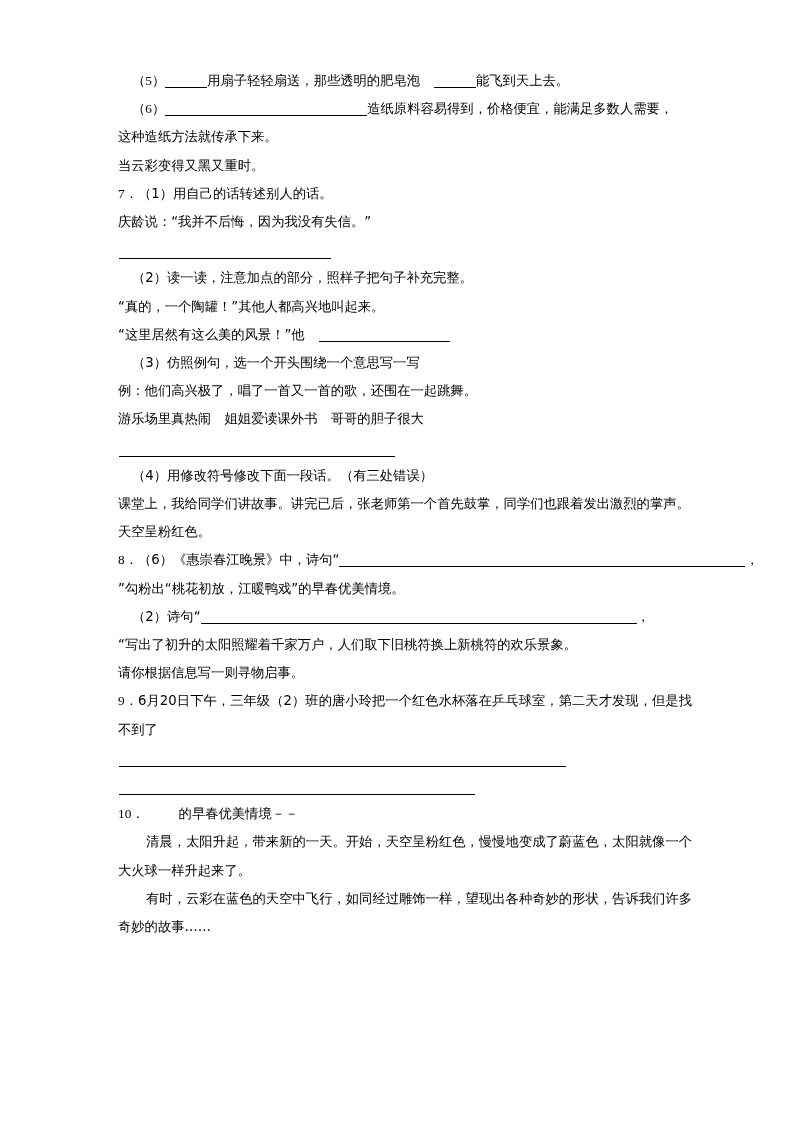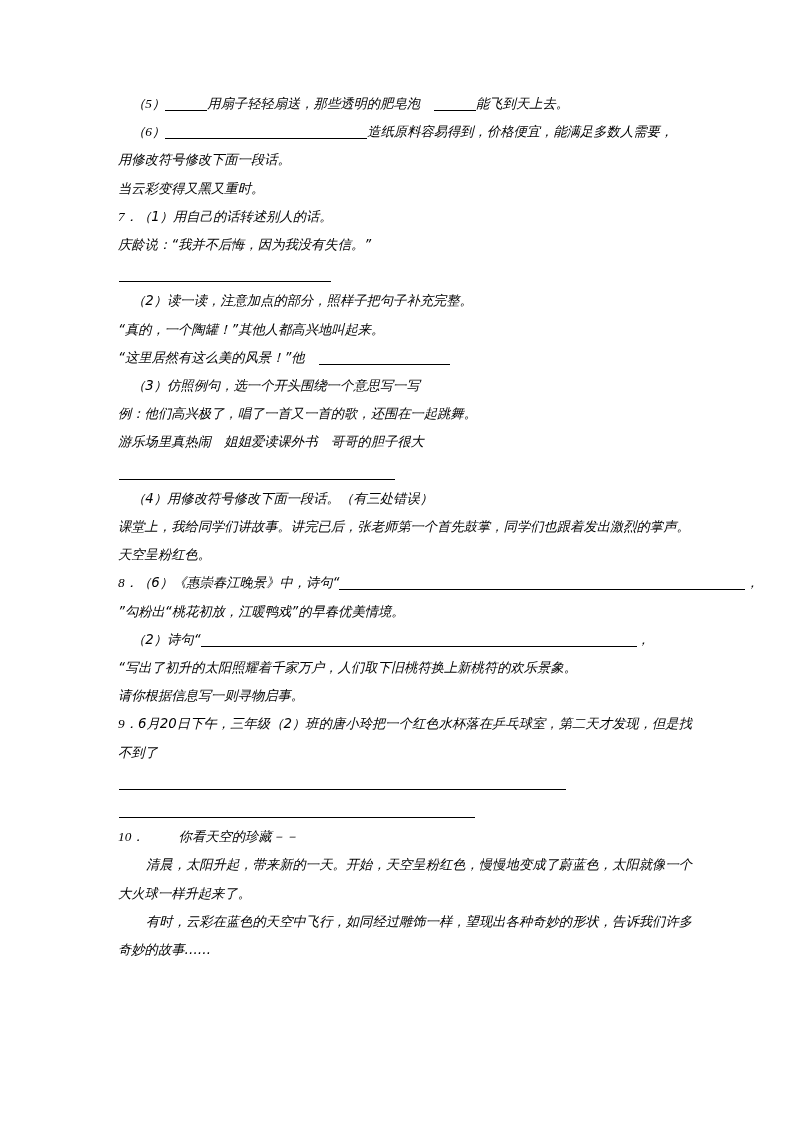--- a/index.html
+++ b/index.html
@@ -21,23 +21,22 @@
     left: 0;
     top: 0;
     width: 794px;
     height: 1123px;
   }
 
   
   .body-col {
     position: absolute;
     left: 118px;
-    top: 90px;
+    top: 67px;
     width: 572px;
-    font-style: italic;
   }
 
   .line {
     font-size: 13.3px;
     line-height: 28.2px;
     white-space: nowrap;
     letter-spacing: 0px;
   }
 
   .line.wrap {
@@ -91,21 +90,21 @@
 <div class="page">
   <div class="body-col">
 
     <div class="line indent1">
       <span class="num-latin">（5）</span><span class="blank b-sm"></span><span>用扇子轻轻扇送，那些透明的肥皂泡</span><span class="gap-mid"></span><span class="blank b-sm"></span><span>能飞到天上去。</span>
     </div>
 
     <div class="line indent1">
       <span class="num-latin">（6）</span><span class="blank b-lg"></span><span>造纸原料容易得到，价格便宜，能满足多数人需要，</span>
     </div>
-    <div class="line">用修改符号修改下面一段话。</div>
+    <div class="line">这种造纸方法就传承下来。</div>
 
     <div class="line">当云彩变得又黑又重时。</div>
 
     <div class="line">
       <span class="num-latin">7．</span><span>（1）用自己的话转述别人的话。</span>
     </div>
     <div class="line">庆龄说：“我并不后悔，因为我没有失信。”</div>
     <div class="rule-row">
       <div class="rule" style="width:212px;"></div>
     </div>
@@ -145,19 +144,19 @@
     </div>
     <div class="rule-row">
       <div class="rule" style="width:447px;"></div>
     </div>
     <div class="rule-row">
       <div class="rule" style="width:356px;"></div>
     </div>
 
 
     <div class="line">
-      <span class="num-latin">10．</span><span class="gap-wide"></span><span>你看天空的珍藏－－</span>
+      <span class="num-latin">10．</span><span class="gap-wide"></span><span>的早春优美情境－－</span>
     </div>
     <div class="line wrap indent2" style="width:574px;">清晨，太阳升起，带来新的一天。开始，天空呈粉红色，慢慢地变成了蔚蓝色，太阳就像一个大火球一样升起来了。</div>
     <div class="line wrap indent2" style="width:574px;">有时，云彩在蓝色的天空中飞行，如同经过雕饰一样，望现出各种奇妙的形状，告诉我们许多奇妙的故事……</div>
 
   </div>
 </div>
 
 </body></html>

